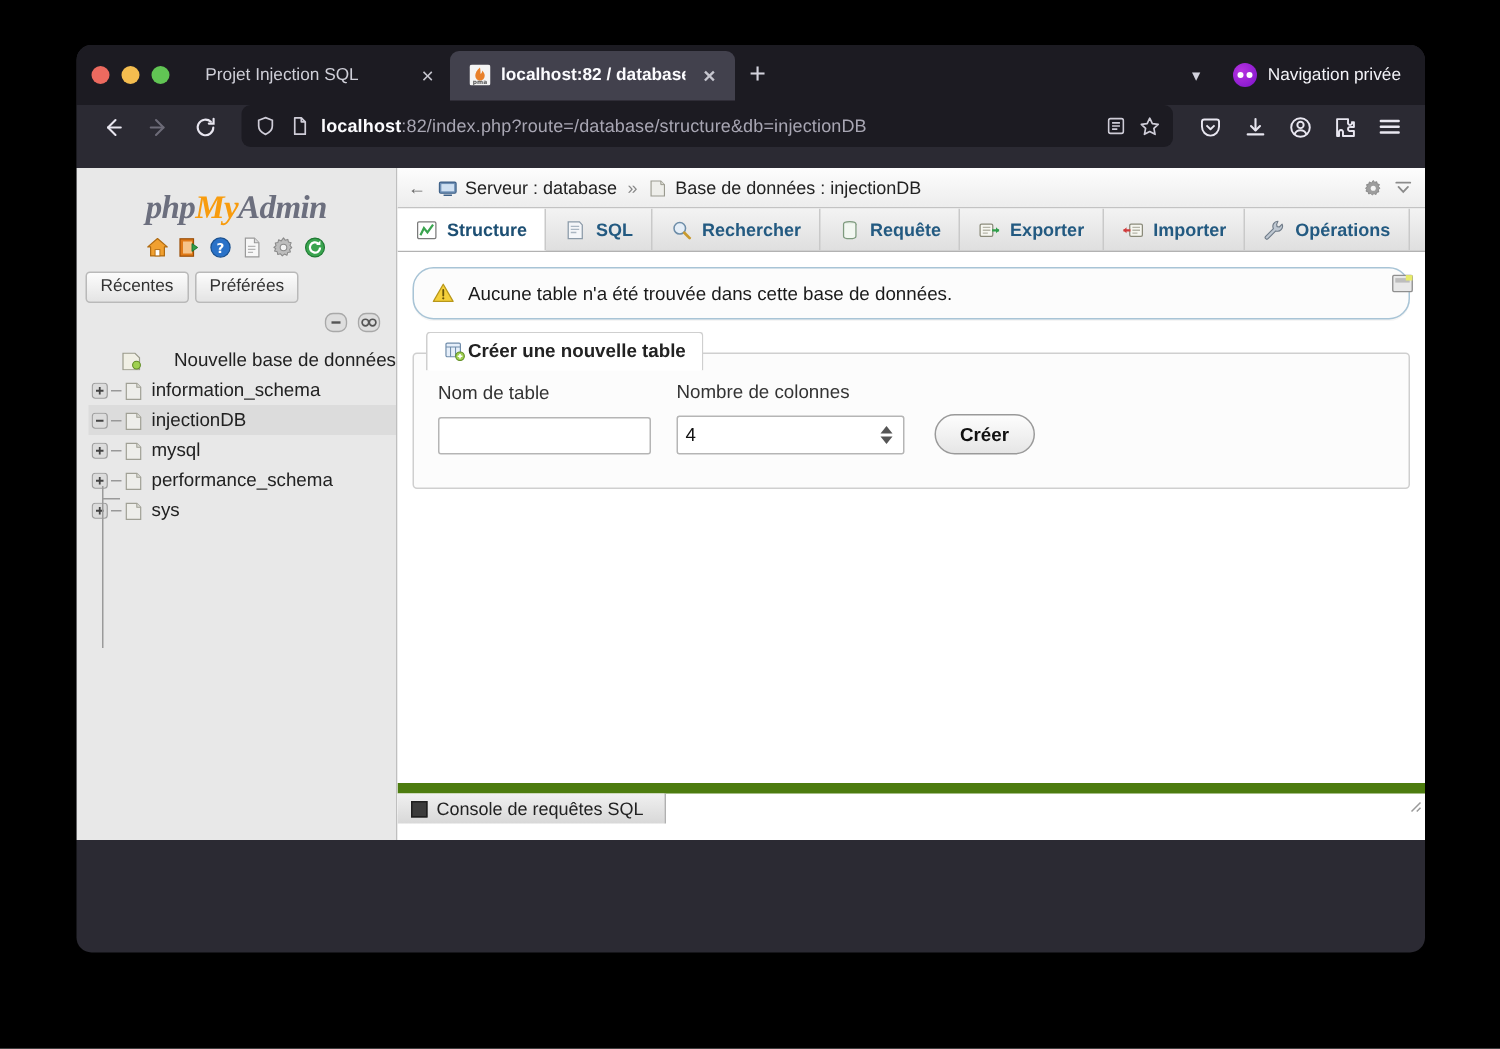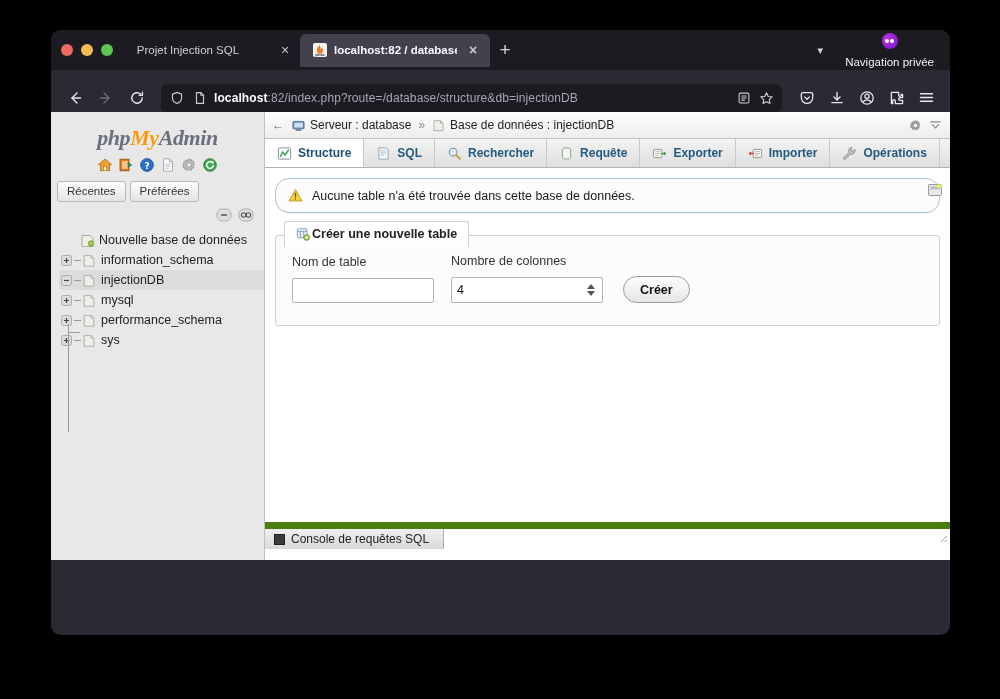--- a/index.html
+++ b/index.html
@@ -87,35 +87,34 @@
   #tab-right {
     margin-left: auto;
     display: flex; align-items: center; gap: 10px;
     height: 40px; padding-right: 4px;
   }
   #tab-list-chevron { color: #d2d2dc; font-size: 11px; padding: 0 12px; }
   #private-badge {
     display: flex; align-items: center; gap: 7px;
     color: #f2f2f7; font-size: 11.5px;
     padding-right: 6px;
-    flex-direction: column;
   }
   #private-icon {
     width: 16px; height: 16px; border-radius: 50%;
     background: radial-gradient(circle at 35% 35%, #b833e1, #7a12c9);
     display: flex; align-items: center; justify-content: center;
   }
   #private-icon .eyes { display: flex; gap: 1.5px; }
   #private-icon .eye { width: 4px; height: 4px; background: #fff; border-radius: 50%; }
 
   
   #nav-bar {
     height: 42px;
     background: #2b2a33;
-    display: flex; align-items: flex-end;
+    display: flex; align-items: flex-start;
     padding: 0 9px;
     gap: 2px;
   }
   .nav-btn {
     width: 29px; height: 29px;
     display: flex; align-items: center; justify-content: center;
     border-radius: 5px;
     color: #e8e6f0;
   }
   .nav-btn.disabled { color: #6d6b78; }
@@ -565,21 +564,21 @@
               <circle cx="10.4" cy="7" r="2.2" fill="none" stroke="#555" stroke-width="1.1"></circle>
             </svg>
         </span>
       </div>
 
       <div id="tree-first-connector"></div>
       <div id="tree-first-horiz"></div>
 
       <div id="pma-tree">
 
-        <div class="tree-row" style="padding-left:22px;">
+        <div class="tree-row" style="padding-left:22px;justify-content:space-between;">
           <span class="tree-db-icon">
             <svg width="13" height="14" viewBox="0 0 13 14">
                 <path d="M1 2.5 h8 l3 3 v8 h-11 Z" fill="#f0efe4" stroke="#9a9a8a" stroke-width="0.8"></path>
                 <circle cx="10" cy="10.4" r="2.6" fill="#9fd04f" stroke="#5f8c22" stroke-width="0.7"></circle>
               </svg>
           </span>
           <span class="tree-label">Nouvelle base de données</span>
         </div>
 
         <div class="tree-row">

